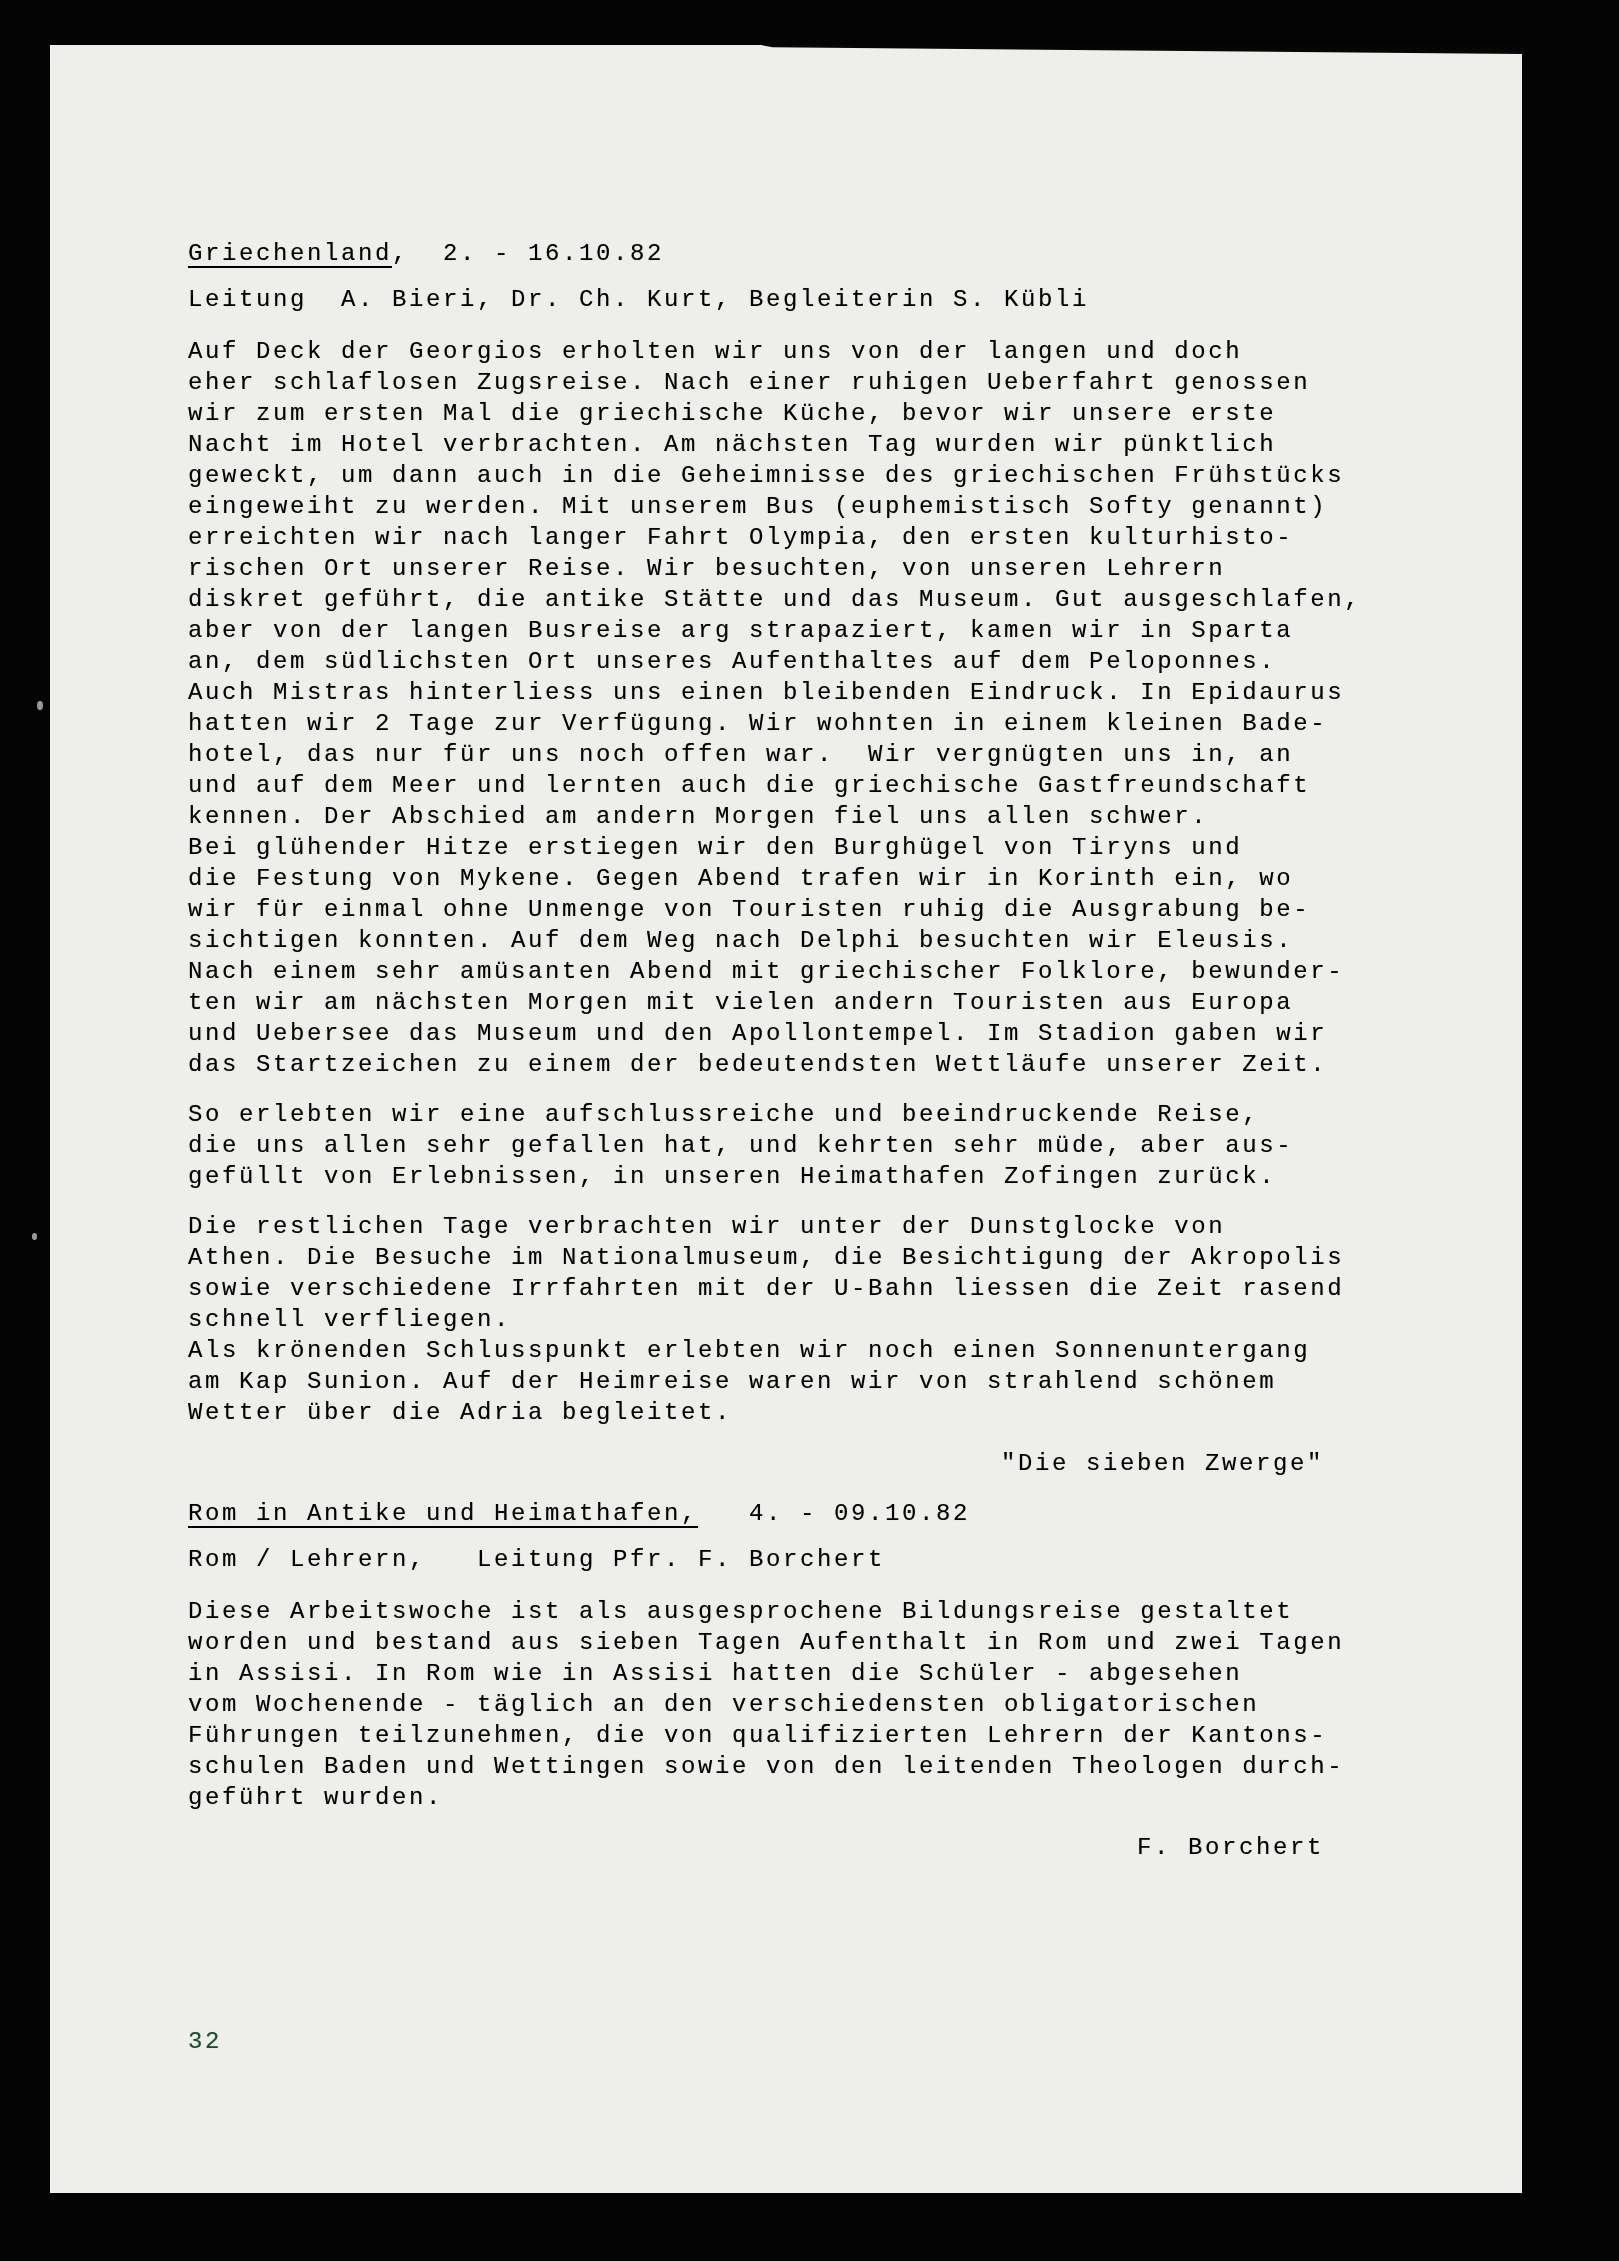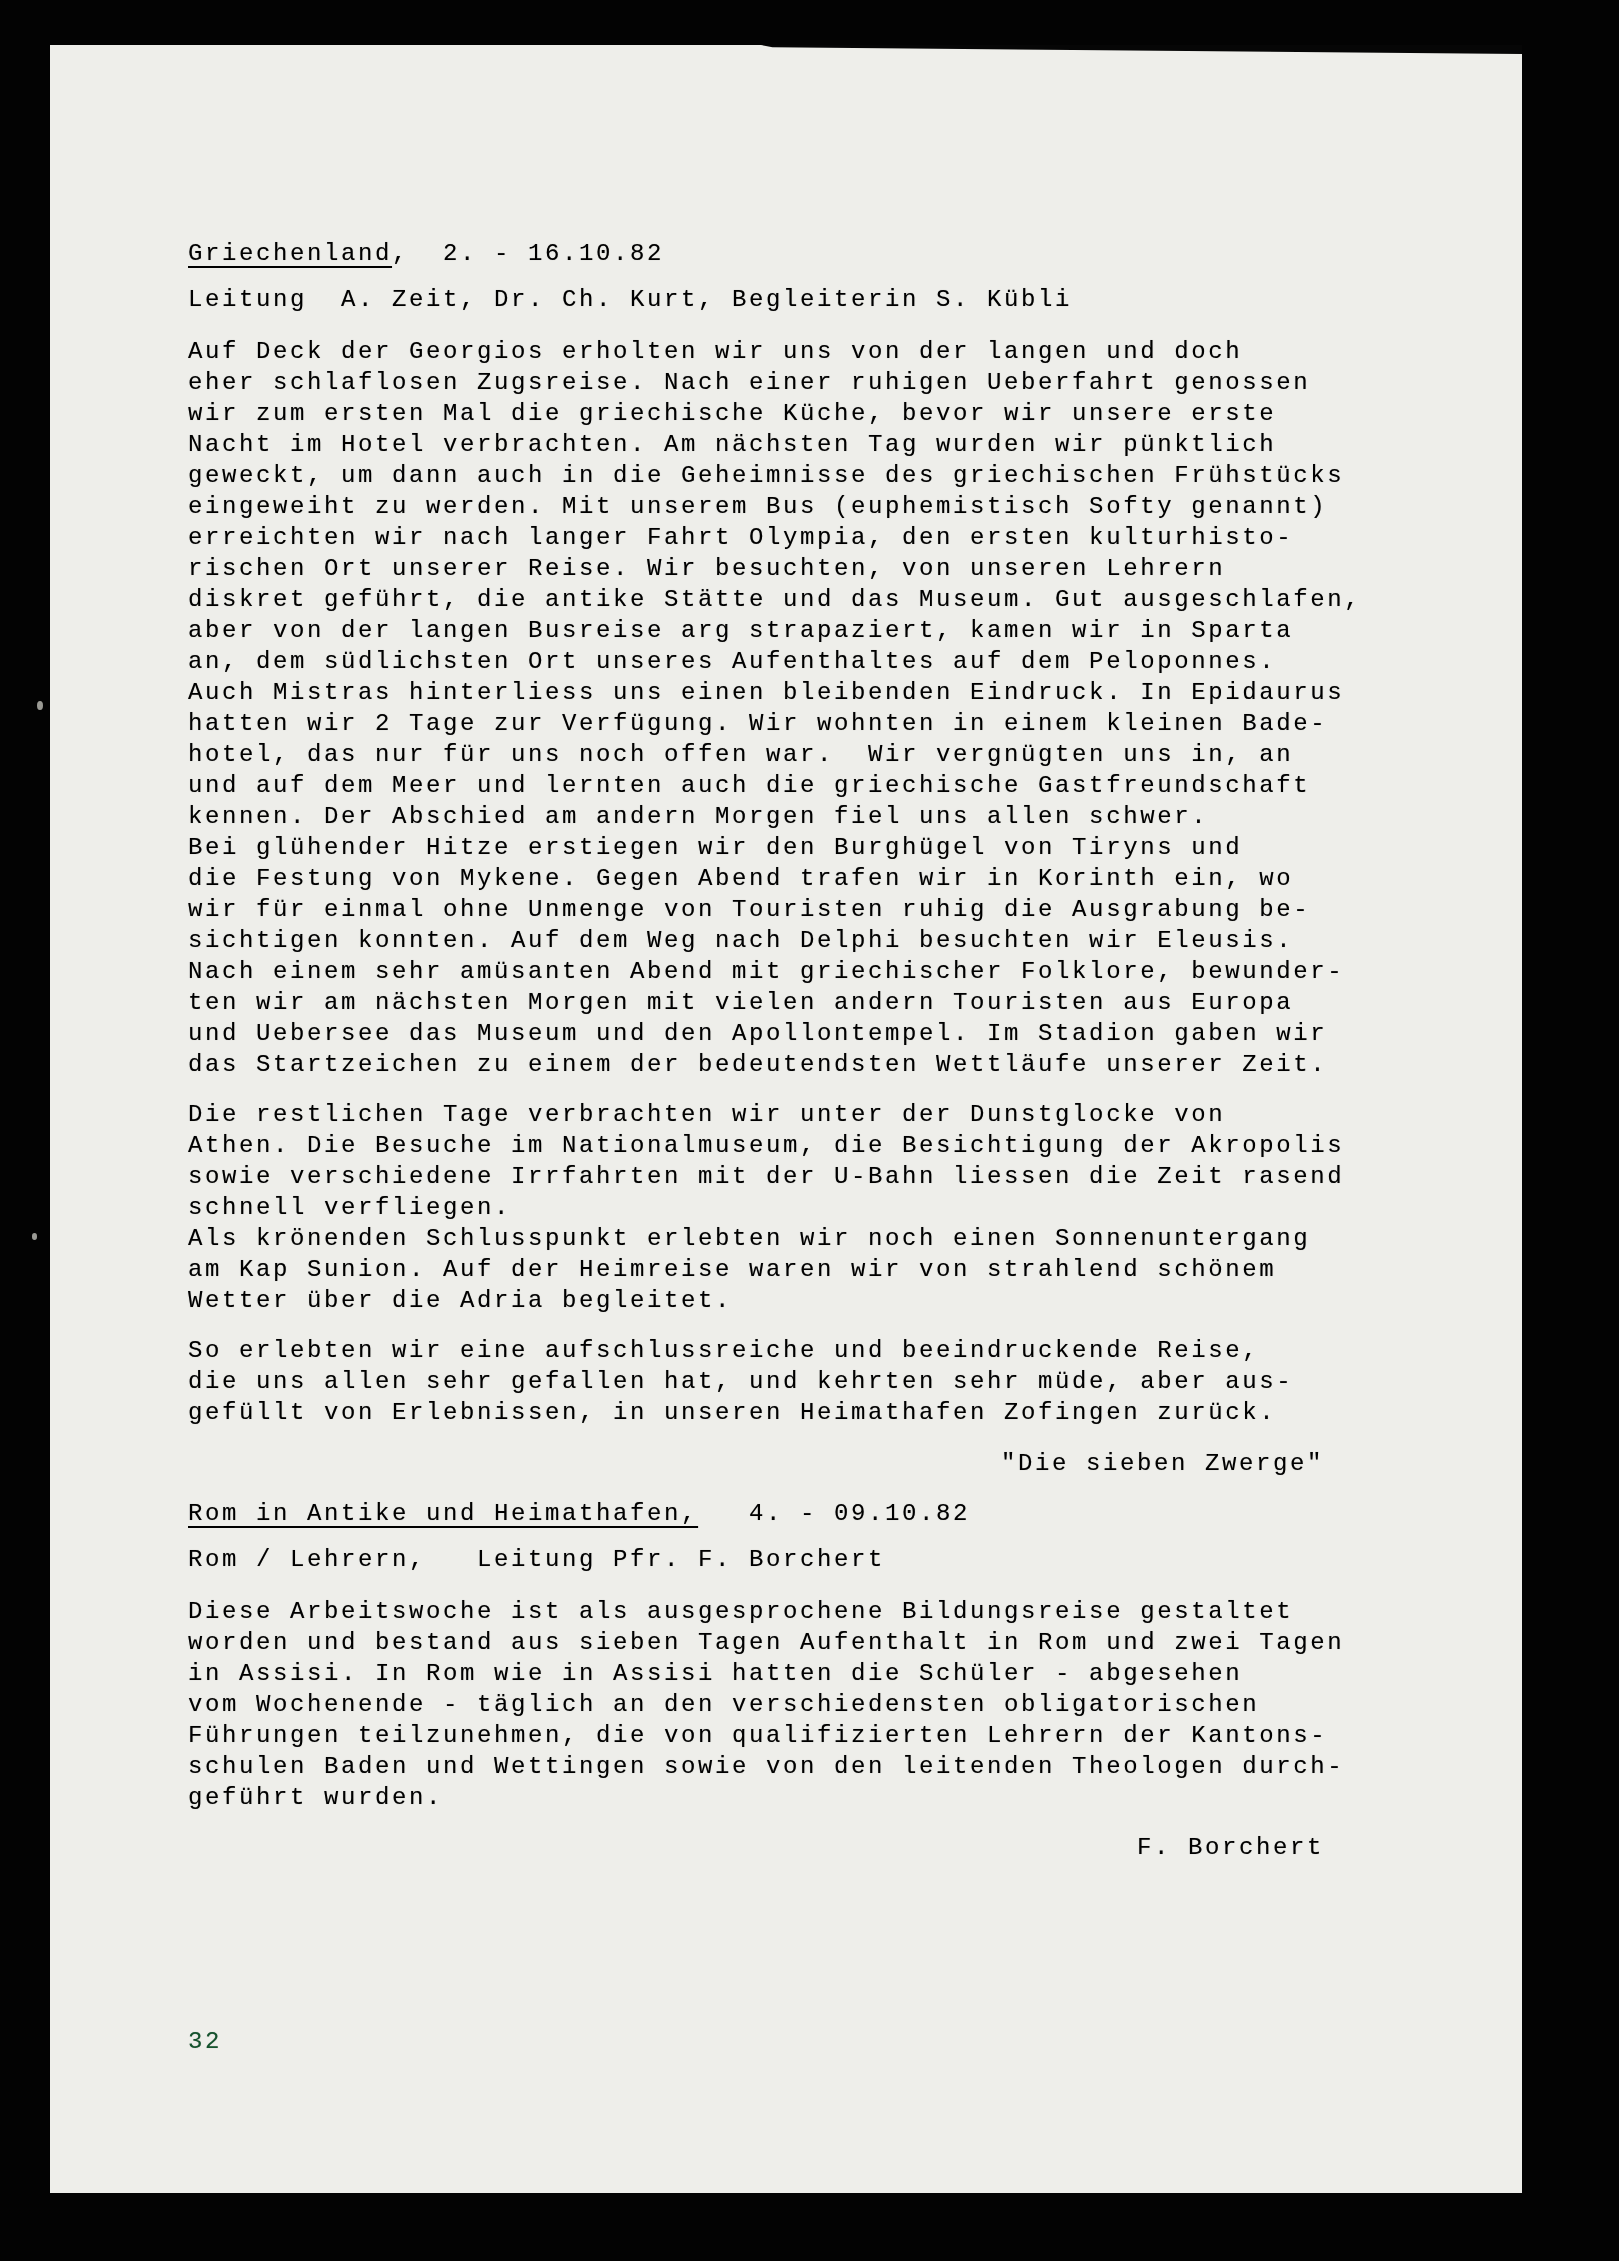--- a/index.html
+++ b/index.html
@@ -95,21 +95,21 @@
   <div class="speck speck-1"></div>
   <div class="speck speck-2"></div>
 
   <div class="paper">
     <div class="top-edge"></div>
 
     <div class="content">
 
       <section class="section">
         <h2 class="title"><span class="u">Griechenland</span><span>,  2. - 16.10.82</span></h2>
-        <p class="subtitle">Leitung  A. Zeit, Dr. Ch. Kurt, Begleiterin S. Kübli</p>
+        <p class="subtitle">Leitung  A. Bieri, Dr. Ch. Kurt, Begleiterin S. Kübli</p>
         <p class="para">Auf Deck der Georgios erholten wir uns von der langen und doch
 eher schlaflosen Zugsreise. Nach einer ruhigen Ueberfahrt genossen
 wir zum ersten Mal die griechische Küche, bevor wir unsere erste
 Nacht im Hotel verbrachten. Am nächsten Tag wurden wir pünktlich
 geweckt, um dann auch in die Geheimnisse des griechischen Frühstücks
 eingeweiht zu werden. Mit unserem Bus (euphemistisch Softy genannt)
 erreichten wir nach langer Fahrt Olympia, den ersten kulturhisto-
 rischen Ort unserer Reise. Wir besuchten, von unseren Lehrern
 diskret geführt, die antike Stätte und das Museum. Gut ausgeschlafen,
 aber von der langen Busreise arg strapaziert, kamen wir in Sparta
@@ -120,30 +120,30 @@
 und auf dem Meer und lernten auch die griechische Gastfreundschaft
 kennen. Der Abschied am andern Morgen fiel uns allen schwer.
 Bei glühender Hitze erstiegen wir den Burghügel von Tiryns und
 die Festung von Mykene. Gegen Abend trafen wir in Korinth ein, wo
 wir für einmal ohne Unmenge von Touristen ruhig die Ausgrabung be-
 sichtigen konnten. Auf dem Weg nach Delphi besuchten wir Eleusis.
 Nach einem sehr amüsanten Abend mit griechischer Folklore, bewunder-
 ten wir am nächsten Morgen mit vielen andern Touristen aus Europa
 und Uebersee das Museum und den Apollontempel. Im Stadion gaben wir
 das Startzeichen zu einem der bedeutendsten Wettläufe unserer Zeit.</p>
+        <p class="para">So erlebten wir eine aufschlussreiche und beeindruckende Reise,
+die uns allen sehr gefallen hat, und kehrten sehr müde, aber aus-
+gefüllt von Erlebnissen, in unseren Heimathafen Zofingen zurück.</p>
         <p class="para">Die restlichen Tage verbrachten wir unter der Dunstglocke von
 Athen. Die Besuche im Nationalmuseum, die Besichtigung der Akropolis
 sowie verschiedene Irrfahrten mit der U-Bahn liessen die Zeit rasend
 schnell verfliegen.
 Als krönenden Schlusspunkt erlebten wir noch einen Sonnenuntergang
 am Kap Sunion. Auf der Heimreise waren wir von strahlend schönem
 Wetter über die Adria begleitet.</p>
-        <p class="para">So erlebten wir eine aufschlussreiche und beeindruckende Reise,
-die uns allen sehr gefallen hat, und kehrten sehr müde, aber aus-
-gefüllt von Erlebnissen, in unseren Heimathafen Zofingen zurück.</p>
         <p class="signature">"Die sieben Zwerge"</p>
       </section>
 
       <section class="section section2">
         <h2 class="title"><span class="u">Rom in Antike und Heimathafen,</span><span>   4. - 09.10.82</span></h2>
         <p class="subtitle">Rom / Lehrern,   Leitung Pfr. F. Borchert</p>
         <p class="para">Diese Arbeitswoche ist als ausgesprochene Bildungsreise gestaltet
 worden und bestand aus sieben Tagen Aufenthalt in Rom und zwei Tagen
 in Assisi. In Rom wie in Assisi hatten die Schüler - abgesehen
 vom Wochenende - täglich an den verschiedensten obligatorischen

